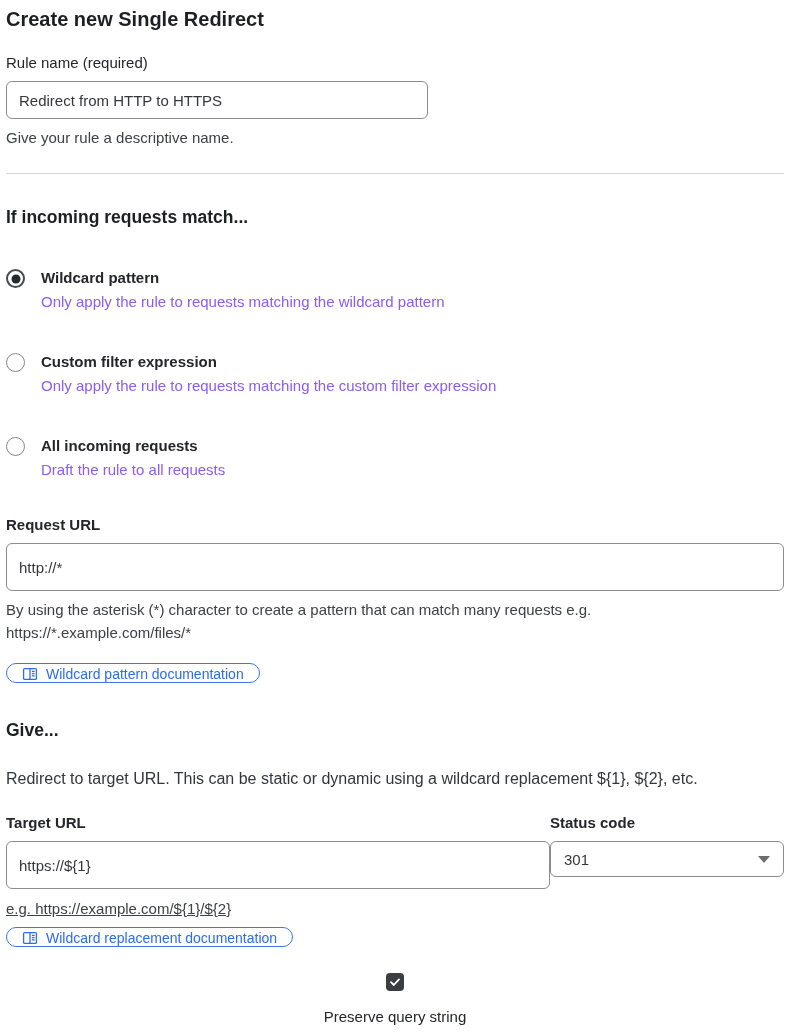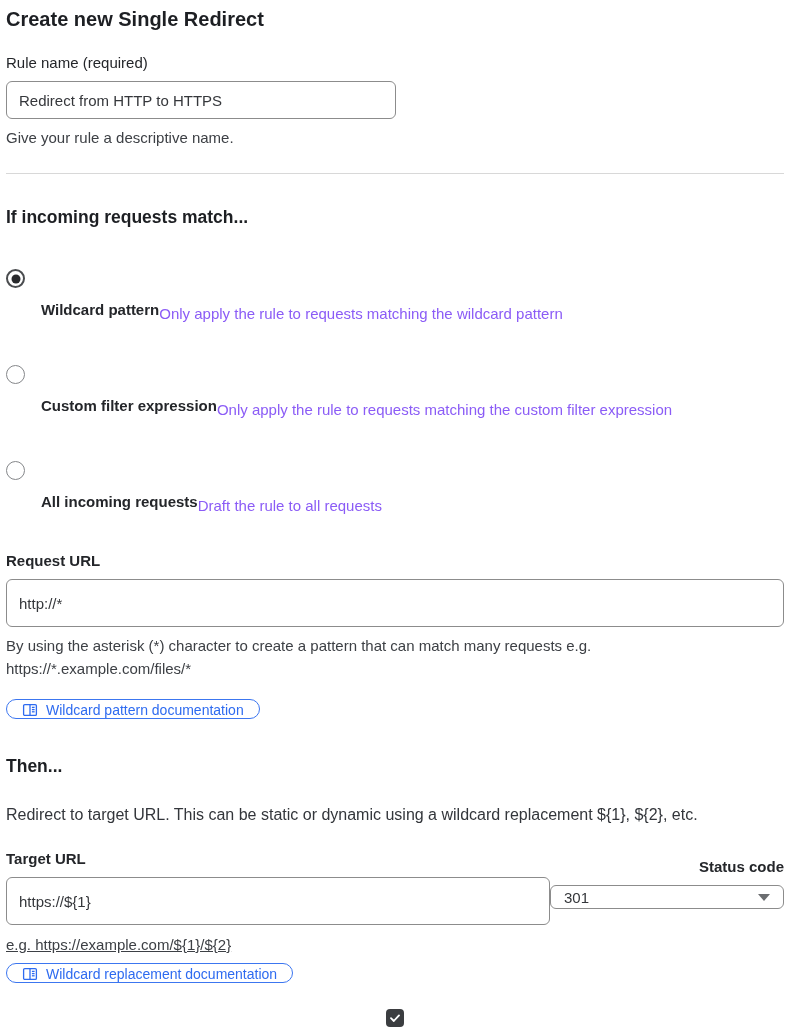--- a/index.html
+++ b/index.html
@@ -35,21 +35,21 @@
     height: 38px;
     border: 1px solid #8c8c8c;
     border-radius: 6px;
     padding: 0 12px;
     font-family: "Liberation Sans", sans-serif;
     font-size: 15px;
     color: #35373b;
     background: #fff;
     outline: none;
   }
-  .rule-name-input { width: 390px; }
+  .rule-name-input { width: 422px; }
   .wide-input { width: 100%; height: 48px; }
 
   .help-text {
     margin-top: 7px;
     font-size: 15px;
     line-height: 23px;
     color: #3d4045;
   }
 
   .divider {
@@ -88,21 +88,21 @@
   .radio-option.selected .radio-circle { border: 2px solid #4a4c4f; }
   .radio-option.selected .radio-circle::after {
     content: "";
     position: absolute;
     left: 50%; top: 50%;
     width: 9px; height: 9px;
     transform: translate(-50%, -50%);
     border-radius: 50%;
     background: #28292c;
   }
-  .radio-texts { display: flex; flex-direction: row; margin-top: 32px; }
+  .radio-texts { display: flex; flex-direction: column; }
   .radio-label {
     font-size: 15px;
     line-height: 20px;
     font-weight: 700;
     color: #24262a;
   }
   .radio-desc {
     margin-top: 3px;
     font-size: 15px;
     line-height: 21px;
@@ -137,21 +137,21 @@
 
   .target-row {
     display: flex;
     margin-top: 25px;
   }
   .target-col { width: 544px; }
   .status-col { flex: 1; }
 
   .select-box {
     margin-top: 9px;
-    height: 24px;
+    height: 36px;
     border: 1px solid #8c8c8c;
     border-radius: 6px;
     background: #fff;
     display: flex;
     align-items: center;
     justify-content: space-between;
     padding: 0 13px;
     font-size: 15px;
     color: #35373b;
     cursor: pointer;
@@ -263,32 +263,32 @@
         <rect x="1.6" y="2.6" width="12.8" height="10.8" rx="1.2"></rect>
         <line x1="8" y1="2.6" x2="8" y2="13.4"></line>
         <line x1="9.9" y1="5.4" x2="12.6" y2="5.4"></line>
         <line x1="9.9" y1="7.6" x2="12.6" y2="7.6"></line>
         <line x1="9.9" y1="9.8" x2="12.6" y2="9.8"></line>
       </svg>
     </span>
     <span>Wildcard pattern documentation</span>
   </button>
 
-  <h2 class="section-heading then-heading">Then...</h2>
+  <h2 class="section-heading then-heading">Give...</h2>
 
   <div class="redirect-desc">Redirect to target URL. This can be static or dynamic using a wildcard replacement ${1}, ${2}, etc.</div>
 
   <div class="target-row">
     <div class="target-col">
       <div class="field-label bold" style="margin-top:0;">Target URL</div>
       <input class="text-input wide-input" type="text" value="https://${1}" style="">
       <div class="help-text" style="margin-top:8px;text-decoration:underline;">e.g. https://example.com/${1}/${2}</div>
     </div>
     <div class="status-col">
-      <div class="field-label bold" style="margin-top:8px;text-align:right;">Status code</div>
+      <div class="field-label bold" style="margin-top:0;">Status code</div>
       <div class="select-box">
         <span>301</span>
         <span class="caret-down"></span>
       </div>
     </div>
   </div>
 
   <button class="doc-button" style="margin-top:7px;">
     <span>
       <svg width="16" height="16" viewBox="0 0 16 16" fill="none" stroke="#2e6bf0" stroke-width="1.3">

